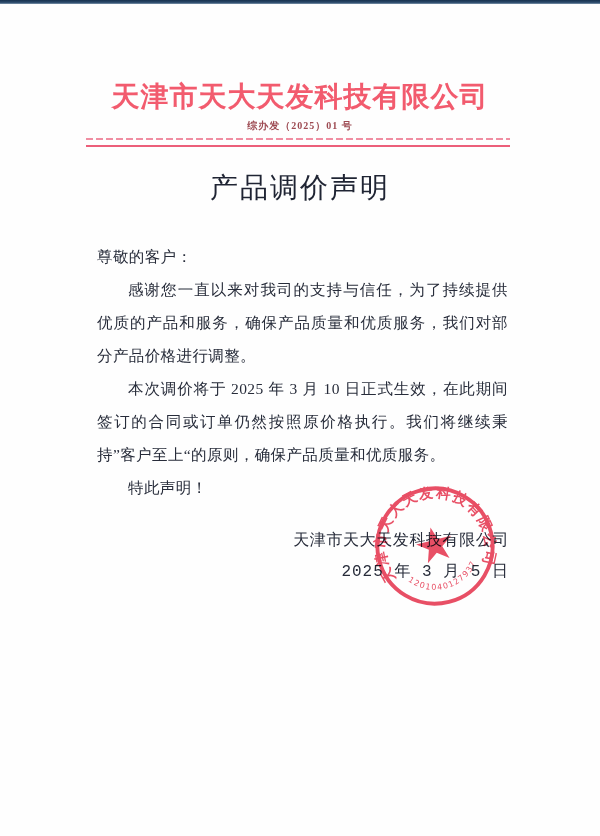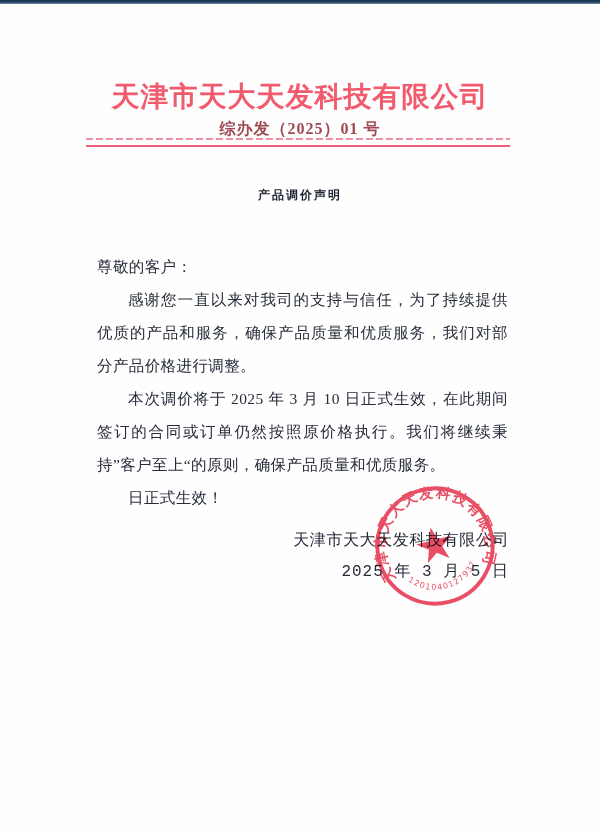--- a/index.html
+++ b/index.html
@@ -18,40 +18,40 @@
     background: linear-gradient(180deg, #17314e 0%, #2c4a6b 60%, #7d95ab 100%);
   }
   .letterhead { position: absolute; top: 0; left: 0; right: 0; text-align: center; }
   .company {
     position: absolute; top: 78px; left: 0; right: 0;
     font-size: 28px; font-weight: bold; color: #f25b6e;
     letter-spacing: 1px; text-align: center;
   }
   .docnum {
     position: absolute; top: 119px; left: 0; right: 0;
-    font-size: 16px; font-weight: bold; color: #9d4a52;
+    font-size: 10px; font-weight: bold; color: #9d4a52;
     text-align: center; letter-spacing: 1px;
   }
   .rule { position: absolute; top: 138px; left: 86px; width: 424px; }
   .rule-dashed {
     height: 2px;
     background: repeating-linear-gradient(90deg, #f08ea2 0 7px, rgba(255,255,255,0) 7px 10px);
   }
   .rule-solid { height: 2px; margin-top: 5px; background: #ec5f7a; }
   .doc-title {
-    position: absolute; top: 187px; left: 0; right: 0;
-    text-align: center; font-size: 12px; font-weight: bold;
+    position: absolute; top: 169px; left: 0; right: 0;
+    text-align: center; font-size: 28px; font-weight: normal;
     color: #1f2433; letter-spacing: 2px;
   }
   .letter-body {
     position: absolute; top: 240px; left: 97px; width: 411px;
     font-size: 15.5px; color: #272c3a; line-height: 33px;
     text-align: justify; letter-spacing: 0.4px;
   }
-  .salutation { text-indent: 0; margin-top: 10px; }
+  .salutation { text-indent: 0; }
   .para { text-indent: 2em; }
   .signature {
     position: absolute; top: 523px; right: 91px;
     text-align: right; font-size: 16px; color: #272c3a;
     line-height: 33px; letter-spacing: 0.6px;
   }
   .sig-date { letter-spacing: 1px; font-family: Liberation Mono, monospace; }
   .seal {
     position: absolute; left: 371px; top: 482px;
     width: 128px; height: 128px;
@@ -88,21 +88,21 @@
       <div class="rule-solid"></div>
     </div>
   </header>
 
   <h2 class="doc-title">产品调价声明</h2>
 
   <main class="letter-body">
     <p class="salutation">尊敬的客户：</p>
     <p class="para">感谢您一直以来对我司的支持与信任，为了持续提供优质的产品和服务，确保产品质量和优质服务，我们对部分产品价格进行调整。</p>
     <p class="para">本次调价将于 2025 年 3 月 10 日正式生效，在此期间签订的合同或订单仍然按照原价格执行。我们将继续秉持”客户至上“的原则，确保产品质量和优质服务。</p>
-    <p class="para">日正式生效！</p>
+    <p class="para">特此声明！</p>
   </main>
 
   <div class="signature">
     <div class="sig-company">天津市天大天发科技有限公司</div>
     <div class="sig-date">2025 年 3 月 5 日</div>
   </div>
 
   <div class="seal">
     <svg viewBox="0 0 120 120" width="128" height="128" xmlns="http://www.w3.org/2000/svg">
       <g transform="rotate(-14 60 60)">

